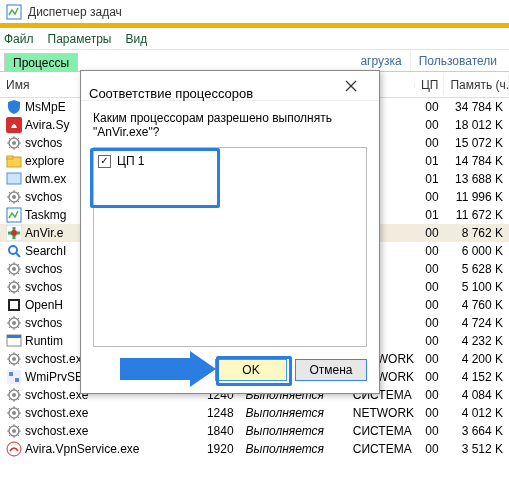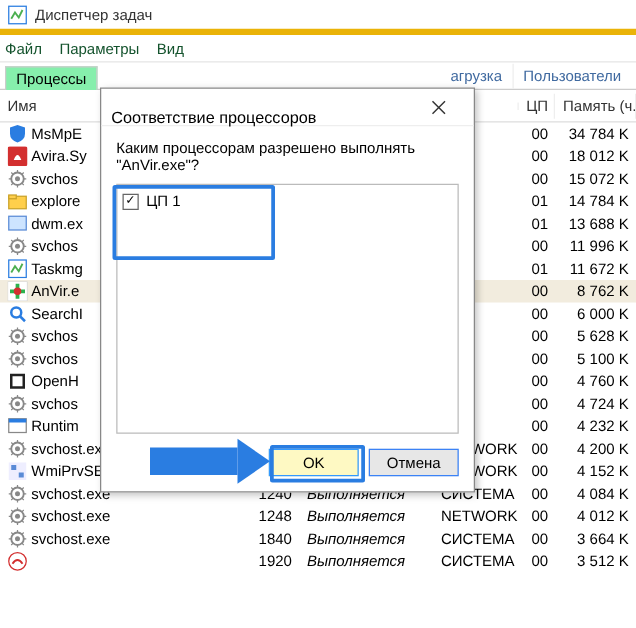--- a/index.html
+++ b/index.html
@@ -438,20 +438,21 @@
     </div>
     <div class="row">
       <div class="cell colName">
         <div class="nmwrap">
           <span class="icon16">
             <svg width="16" height="16">
               <circle cx="8" cy="8" r="7" fill="#fff" stroke="#d32f2f"></circle>
               <path d="M4 10 Q8 4 12 10" stroke="#d32f2f" fill="none" stroke-width="1.5"></path>
             </svg>
           </span>
+          <span>Avira.VpnService.exe</span>
         </div>
       </div>
       <div class="cell colPid">1920</div>
       <div class="cell colStat">Выполняется</div>
       <div class="cell colUser">СИСТЕМА</div>
       <div class="cell colCpu">00</div>
       <div class="cell colMem">3 512 K</div>
     </div>
   </div>
 

